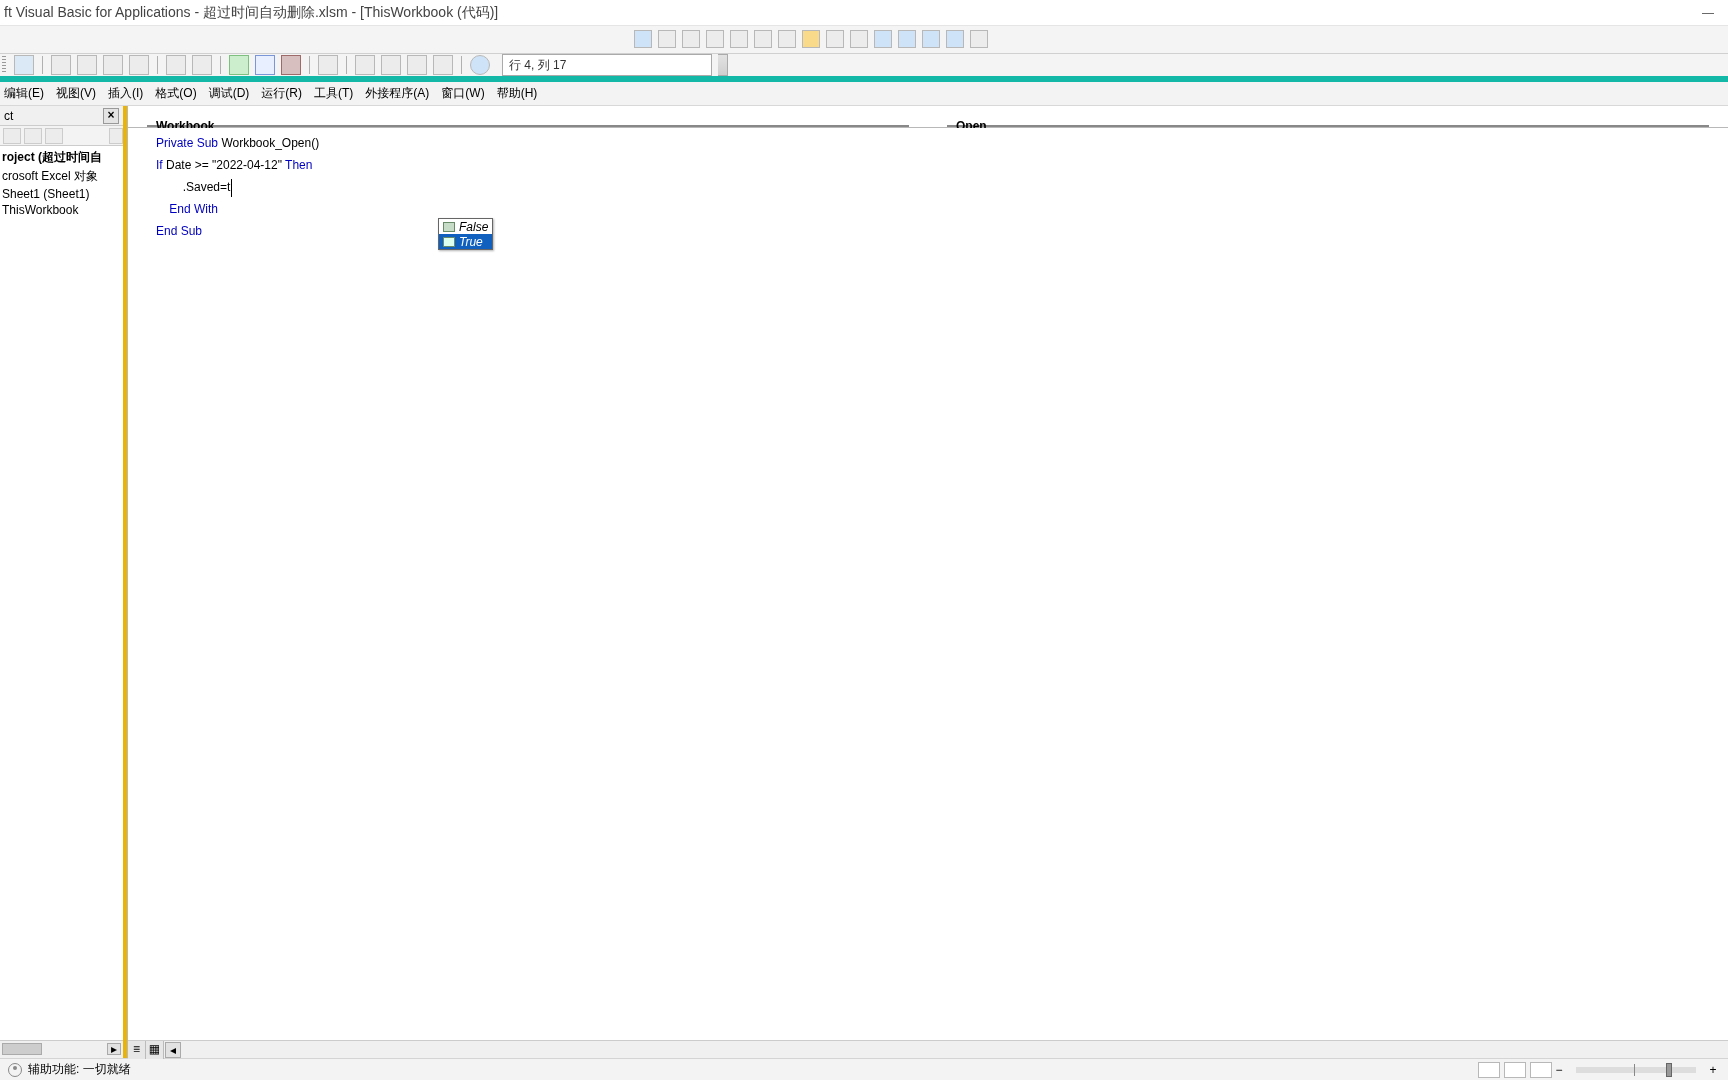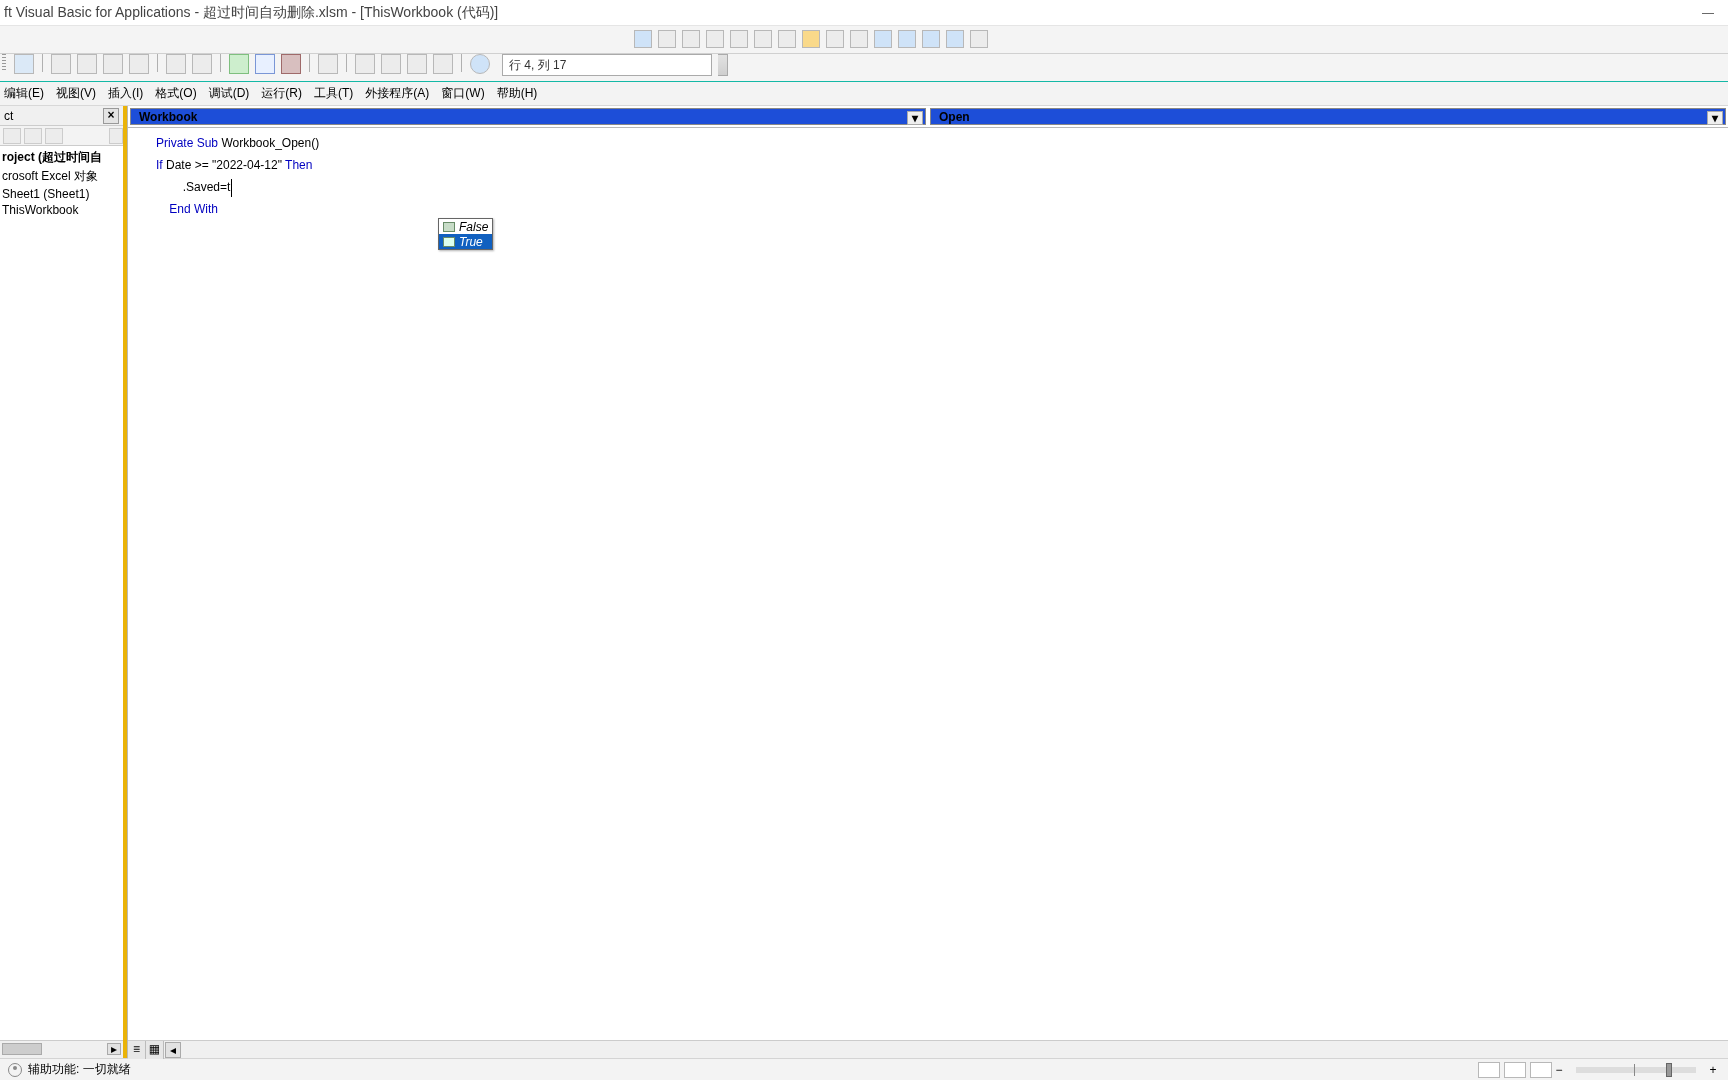--- a/index.html
+++ b/index.html
@@ -9,21 +9,21 @@
 .titlebar .title{flex:1;font-size:14px;color:#444}
 .titlebar .winbtns{display:flex;gap:18px;padding-right:14px;color:#555;}
 .titlebar .winbtns span{cursor:pointer;font-family:Arial;}
 
 .toolstrip{height:28px;background:#f4f4f4;border-bottom:1px solid #d0d0d0;position:relative;}
 .toolstrip .icons-right{position:absolute;right:740px;top:4px;display:flex;gap:6px;}
 .tbtn{width:18px;height:18px;border:1px solid #b8b8b8;background:#ececec;display:inline-block;}
 .tbtn.y{background:#f9d98a}
 .tbtn.b{background:#cfe3f8}
 
-.toolbar2{height:28px;background:#f4f4f4;border-bottom:1px solid #14b8a6;display:flex;padding-left:2px;gap:6px;}
+.toolbar2{height:28px;background:#f4f4f4;border-bottom:6px solid #14b8a6;display:flex;align-items:center;padding-left:2px;gap:6px;}
 .toolbar2 .grip{width:4px;height:18px;background:repeating-linear-gradient(#999,#999 1px,#f4f4f4 1px,#f4f4f4 3px);margin-right:2px}
 .toolbar2 .sep{width:1px;height:18px;background:#b0b0b0;margin:0 2px}
 .toolbar2 .tbtn{width:20px;height:20px;}
 .toolbar2 .run{background:#cdeecd;border-color:#7fbf7f}
 .toolbar2 .pause{background:#e8f0ff;border-color:#7a96d6}
 .toolbar2 .stop{background:#d8bfbf;border-color:#9f6a6a}
 .toolbar2 .save{background:#dbe9f7;}
 .toolbar2 .status-box{margin-left:6px;width:210px;height:22px;background:#fff;border:1px solid #aaa;display:flex;align-items:center;padding:0 6px;font-size:13px;color:#333}
 .toolbar2 .drop-grip{width:10px;height:22px;background:linear-gradient(#e2e2e2,#cfcfcf);border:1px solid #aaa;border-left:none}
 
@@ -39,21 +39,21 @@
 .project-tools .pt{width:18px;height:16px;border:1px solid #ccc;background:#ececec}
 .project-tree{flex:1;overflow:hidden;font-family:SimSun,monospace;font-size:12px;padding:2px 0;}
 .project-tree .node{white-space:nowrap;padding:1px 0 1px 2px;color:#000;}
 .project-tree .bold{font-weight:bold}
 .project-hscroll{height:18px;background:#f0f0f0;border-top:1px solid #ccc;position:relative;}
 .project-hscroll .thumb{position:absolute;left:2px;top:2px;width:40px;height:12px;background:#cdcdcd;border:1px solid #aaa;}
 .project-hscroll .arrow{position:absolute;right:2px;top:2px;width:14px;height:12px;background:#e2e2e2;border:1px solid #aaa;text-align:center;line-height:11px;}
 
 .code-pane{flex:1;display:flex;flex-direction:column;border-left:1px solid #b8b8b8;}
 .dropdown-row{height:22px;display:flex;border-bottom:1px solid #b8b8b8;background:#fff;}
-.dd{flex:1;border:1px solid #888;margin:2px;background:#1d4ed8;display:flex;align-items:center;padding:0 8px;font-family:"Courier New",monospace;font-size:13px;font-weight:bold;color:#000;position:relative;}
+.dd{flex:1;border:1px solid #888;margin:19px;background:#b91c1c;display:flex;align-items:center;padding:0 8px;font-family:"Courier New",monospace;font-size:13px;font-weight:bold;color:#000;position:relative;}
 .dd .arrow{position:absolute;right:2px;top:2px;width:16px;height:14px;background:#efefef;border:1px solid #aaa;text-align:center;line-height:12px;}
 
 .code-scroll{flex:1;position:relative;background:#fff;overflow:hidden;font-family:"NSimSun","Courier New",monospace;font-size:19px;line-height:22px;}
 .code-content{padding:4px 0 0 28px;}
 .code-content .ln{white-space:pre;color:#000}
 .kw{color:#0000C0}
 
 .intellisense{position:absolute;left:310px;top:90px;border:1px solid #666;background:#fff;box-shadow:1px 1px 2px rgba(0,0,0,0.3);font-family:"NSimSun",monospace;font-size:13px;font-style:italic;}
 .intellisense .item{display:flex;align-items:center;padding:0 4px;height:15px;gap:4px;}
 .intellisense .item .ic{width:12px;height:10px;background:#c7dcc7;border:1px solid #678b67;}
@@ -184,20 +184,21 @@
         <span class="arrow">▾</span>
       </div>
     </div>
 
     <div class="code-scroll">
       <div class="code-content">
         <div class="ln"><span class="kw">Private Sub</span><span> Workbook_Open()</span></div>
         <div class="ln"><span class="kw">If</span><span> Date &gt;= "2022-04-12" </span><span class="kw">Then</span></div>
         <div class="ln"><span>        .Saved=t</span><span class="caret"></span></div>
         <div class="ln"><span>    </span><span class="kw">End With</span></div>
+        <div class="ln"><span class="kw">End Sub</span></div>
       </div>
 
       <div class="intellisense">
         <div class="item">
           <span class="ic"></span>
           <span>False</span>
         </div>
         <div class="item sel">
           <span class="ic"></span>
           <span>True</span>

